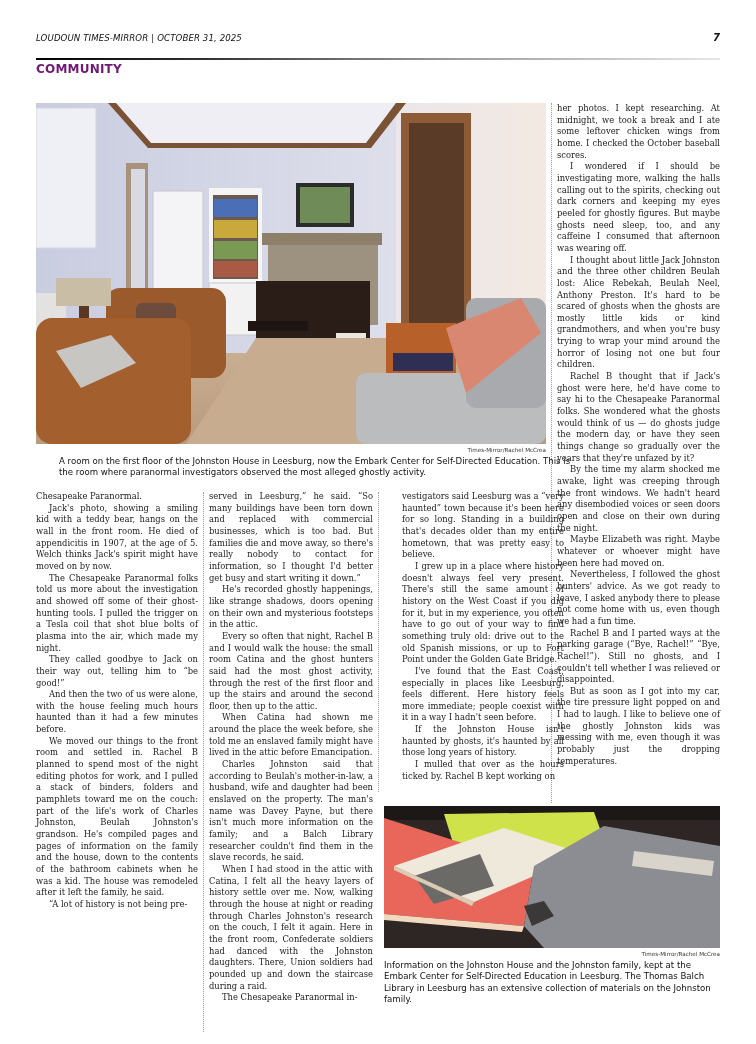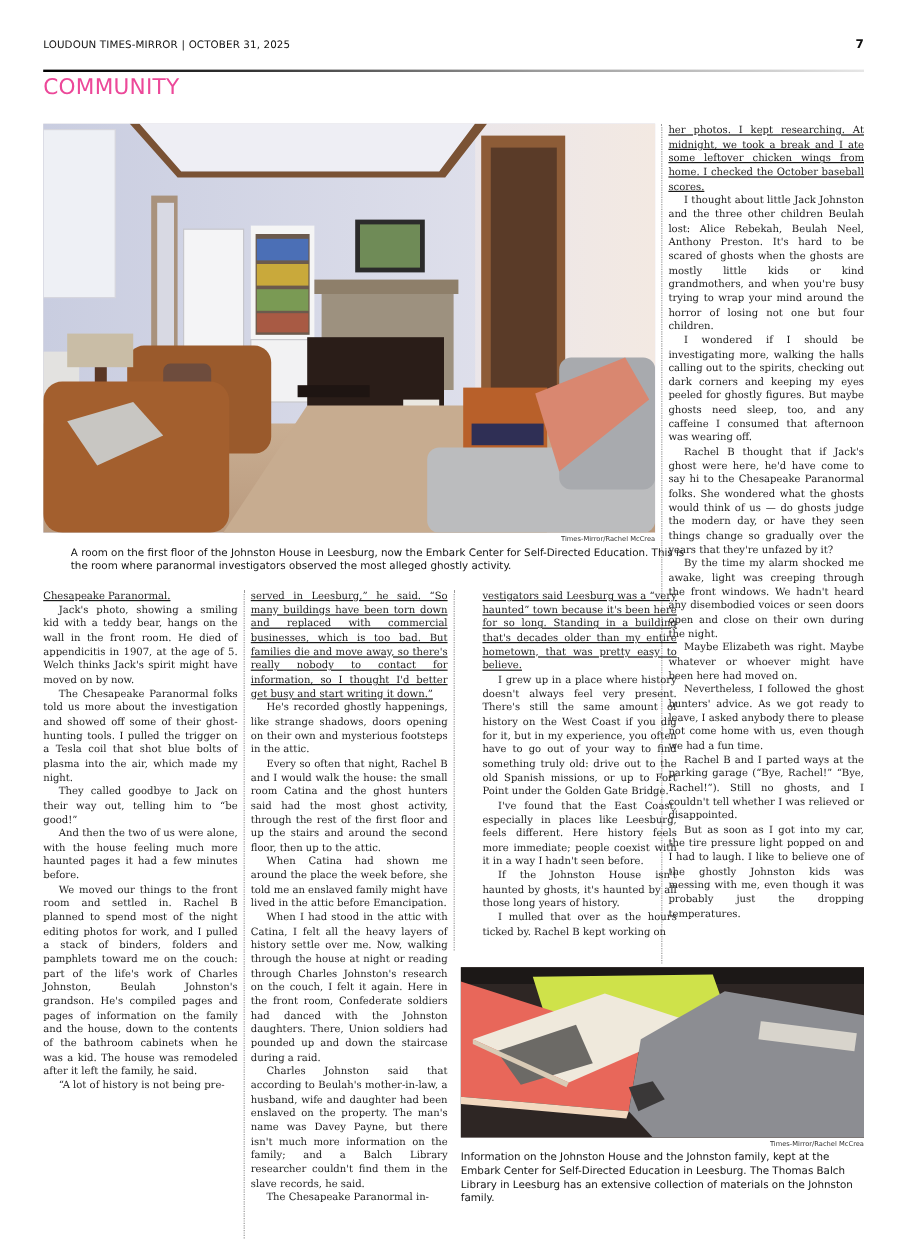--- a/index.html
+++ b/index.html
@@ -1,36 +1,36 @@
 <!DOCTYPE html>
 <html><head>
 <meta charset="utf-8">
 <style>
   html, body { margin: 0; padding: 0; background: #ffffff; }
   body { width: 756px; height: 1044px; position: relative; overflow: hidden; color: #1a1a1a; }
-  .masthead { position: absolute; left: 36px; top: 33px; width: 684px; height: 14px; font-family: "DejaVu Sans", sans-serif; font-size: 8.6px; letter-spacing: 0.1px; color: #111; }
+  .masthead { position: absolute; left: 36px; top: 33px; width: 684px; height: 14px; font-family: "DejaVu Sans", sans-serif; font-size: 8.6px; letter-spacing: 0.1px; color: #111; font-style: italic; }
   .masthead .pub { position: absolute; left: 0; top: 0; }
   .masthead .sep { margin: 0 3px; }
   .masthead .page { position: absolute; right: 0; top: -1px; font-weight: bold; font-size: 10px; }
   .rule { position: absolute; left: 36px; top: 58px; width: 684px; height: 2px; background: linear-gradient(to right, #000 0%, #333 25%, #9a9a9a 60%, #e6e6e6 100%); }
-  .section { position: absolute; left: 36px; top: 62px; font-family: "DejaVu Sans", sans-serif; font-weight: normal; font-size: 18px; letter-spacing: 0.2px; color: #ec4899; }
+  .section { position: absolute; left: 36px; top: 62px; font-family: "DejaVu Sans", sans-serif; font-weight: bold; font-size: 12px; letter-spacing: 0.2px; color: #701a75; }
 
   .photo { position: absolute; overflow: hidden; }
   .photo1 { left: 36px; top: 103px; width: 510px; height: 341px; background: #d9d6de; }
   .photo2 { left: 384px; top: 806px; width: 336px; height: 142px; background: #3b3330; }
   .credit { position: absolute; font-family: "DejaVu Sans", sans-serif; font-size: 5.6px; color: #333; text-align: right; }
   .credit1 { left: 36px; width: 510px; top: 447px; }
   .credit2 { left: 384px; width: 336px; top: 951px; }
   .caption { position: absolute; font-family: "DejaVu Sans", sans-serif; font-size: 8.6px; line-height: 11.3px; color: #111; }
   .caption1 { left: 36px; top: 456px; width: 515px; margin-left: 23px; }
   .caption2 { left: 384px; top: 960px; width: 340px; }
 
   .col { position: absolute; font-family: "DejaVu Serif", serif; font-size: 8.4px; line-height: 11.65px; color: #1b1b1b; text-align: justify; hyphens: manual; }
   .col p { margin: 0; text-indent: 13px; }
-  .col p.noindent { text-indent: 0; text-decoration: underline; }
+  .col p.noindent { text-indent: 0; }
   .col1 { left: 36px; top: 491px; width: 162px; }
   .col2 { left: 209px; top: 491px; width: 164px; }
   .col3 { left: 384px; top: 491px; width: 162px; margin-left: 18px; }
   .col4 { left: 557px; top: 103px; width: 163px; }
   .divider { position: absolute; width: 0; border-left: 1px dotted #9a9a9a; }
   .d1 { left: 203px; top: 492px; height: 540px; }
   .d2 { left: 378px; top: 492px; height: 300px; }
   .d3 { left: 551px; top: 103px; height: 700px; }
 </style>
 </head>
@@ -107,47 +107,47 @@
 
 <div class="divider d1"></div>
 <div class="divider d2"></div>
 <div class="divider d3"></div>
 
 <div class="col col1">
   <p class="noindent">Chesapeake Paranormal.</p>
   <p>Jack's photo, showing a smiling kid with a teddy bear, hangs on the wall in the front room. He died of appendicitis in 1907, at the age of 5. Welch thinks Jack's spirit might have moved on by now.</p>
   <p>The Chesapeake Paranormal folks told us more about the investigation and showed off some of their ghost-hunting tools. I pulled the trigger on a Tesla coil that shot blue bolts of plasma into the air, which made my night.</p>
   <p>They called goodbye to Jack on their way out, telling him to “be good!”</p>
-  <p>And then the two of us were alone, with the house feeling much more haunted pages it had a few minutes before.</p>
+  <p>And then the two of us were alone, with the house feeling much hours haunted than it had a few minutes before.</p>
   <p>We moved our things to the front room and settled in. Rachel B planned to spend most of the night editing photos for work, and I pulled a stack of binders, folders and pamphlets toward me on the couch: part of the life's work of Charles Johnston, Beulah Johnston's grandson. He's compiled pages and pages of information on the family and the house, down to the contents of the bathroom cabinets when he was a kid. The house was remodeled after it left the family, he said.</p>
   <p>“A lot of history is not being pre-</p>
 </div>
 
 <div class="col col2">
   <p class="noindent">served in Leesburg,” he said. “So many buildings have been torn down and replaced with commercial businesses, which is too bad. But families die and move away, so there's really nobody to contact for information, so I thought I'd better get busy and start writing it down.”</p>
   <p>He's recorded ghostly happenings, like strange shadows, doors opening on their own and mysterious footsteps in the attic.</p>
   <p>Every so often that night, Rachel B and I would walk the house: the small room Catina and the ghost hunters said had the most ghost activity, through the rest of the first floor and up the stairs and around the second floor, then up to the attic.</p>
   <p>When Catina had shown me around the place the week before, she told me an enslaved family might have lived in the attic before Emancipation.</p>
+  <p>Charles Johnston said that according to Beulah's mother-in-law, a husband, wife and daughter had been enslaved on the property. The man's name was Davey Payne, but there isn't much more information on the family; and a Balch Library researcher couldn't find them in the slave records, he said.</p>
   <p>When I had stood in the attic with Catina, I felt all the heavy layers of history settle over me. Now, walking through the house at night or reading through Charles Johnston's research on the couch, I felt it again. Here in the front room, Confederate soldiers had danced with the Johnston daughters. There, Union soldiers had pounded up and down the staircase during a raid.</p>
-  <p>Charles Johnston said that according to Beulah's mother-in-law, a husband, wife and daughter had been enslaved on the property. The man's name was Davey Payne, but there isn't much more information on the family; and a Balch Library researcher couldn't find them in the slave records, he said.</p>
   <p>The Chesapeake Paranormal in-</p>
 </div>
 
 <div class="col col3">
   <p class="noindent">vestigators said Leesburg was a “very haunted” town because it's been here for so long. Standing in a building that's decades older than my entire hometown, that was pretty easy to believe.</p>
   <p>I grew up in a place where history doesn't always feel very present. There's still the same amount of history on the West Coast if you dig for it, but in my experience, you often have to go out of your way to find something truly old: drive out to the old Spanish missions, or up to Fort Point under the Golden Gate Bridge.</p>
   <p>I've found that the East Coast, especially in places like Leesburg, feels different. Here history feels more immediate; people coexist with it in a way I hadn't seen before.</p>
   <p>If the Johnston House isn't haunted by ghosts, it's haunted by all those long years of history.</p>
   <p>I mulled that over as the hours ticked by. Rachel B kept working on</p>
 </div>
 
 <div class="col col4">
   <p class="noindent">her photos. I kept researching. At midnight, we took a break and I ate some leftover chicken wings from home. I checked the October baseball scores.</p>
+  <p>I wondered if I should be investigating more, walking the halls calling out to the spirits, checking out dark corners and keeping my eyes peeled for ghostly figures. But maybe ghosts need sleep, too, and any caffeine I consumed that afternoon was wearing off.</p>
   <p>I thought about little Jack Johnston and the three other children Beulah lost: Alice Rebekah, Beulah Neel, Anthony Preston. It's hard to be scared of ghosts when the ghosts are mostly little kids or kind grandmothers, and when you're busy trying to wrap your mind around the horror of losing not one but four children.</p>
-  <p>I wondered if I should be investigating more, walking the halls calling out to the spirits, checking out dark corners and keeping my eyes peeled for ghostly figures. But maybe ghosts need sleep, too, and any caffeine I consumed that afternoon was wearing off.</p>
   <p>Rachel B thought that if Jack's ghost were here, he'd have come to say hi to the Chesapeake Paranormal folks. She wondered what the ghosts would think of us — do ghosts judge the modern day, or have they seen things change so gradually over the years that they're unfazed by it?</p>
   <p>By the time my alarm shocked me awake, light was creeping through the front windows. We hadn't heard any disembodied voices or seen doors open and close on their own during the night.</p>
   <p>Maybe Elizabeth was right. Maybe whatever or whoever might have been here had moved on.</p>
   <p>Nevertheless, I followed the ghost hunters' advice. As we got ready to leave, I asked anybody there to please not come home with us, even though we had a fun time.</p>
   <p>Rachel B and I parted ways at the parking garage (“Bye, Rachel!” “Bye, Rachel!”). Still no ghosts, and I couldn't tell whether I was relieved or disappointed.</p>
   <p>But as soon as I got into my car, the tire pressure light popped on and I had to laugh. I like to believe one of the ghostly Johnston kids was messing with me, even though it was probably just the dropping temperatures.</p>
 </div>
 
 <div class="photo photo2">
   <svg width="336" height="142" viewBox="0 0 336 142" xmlns="http://www.w3.org/2000/svg">

